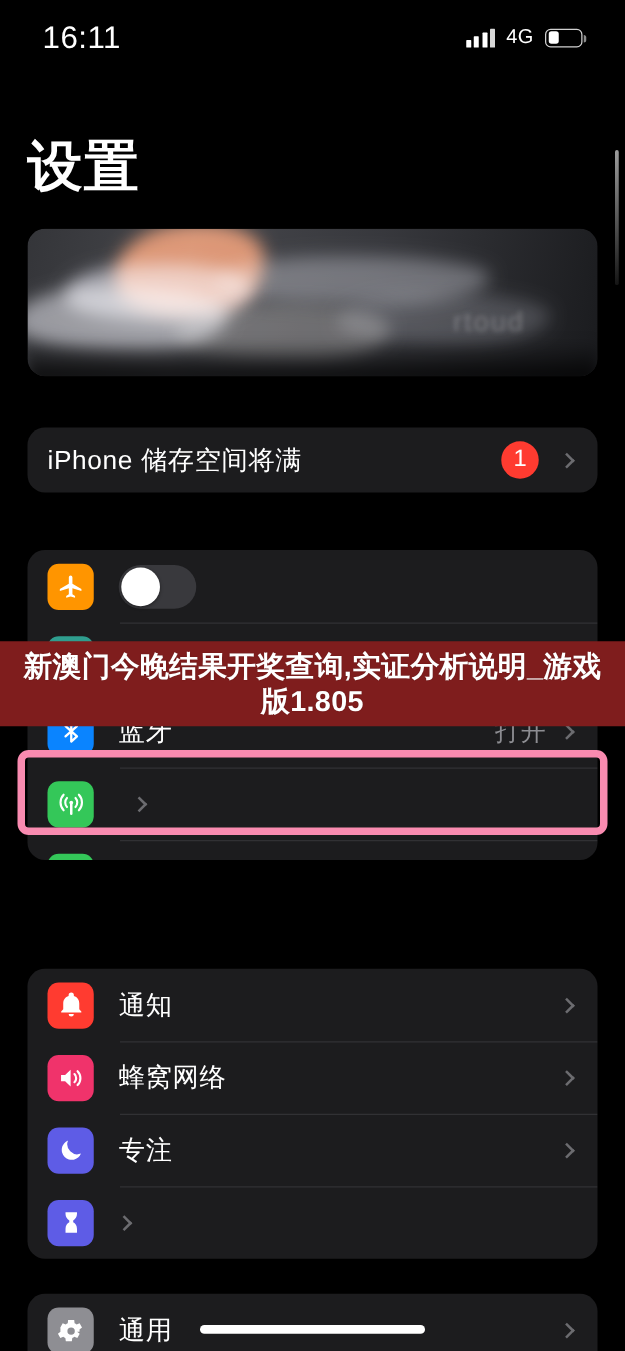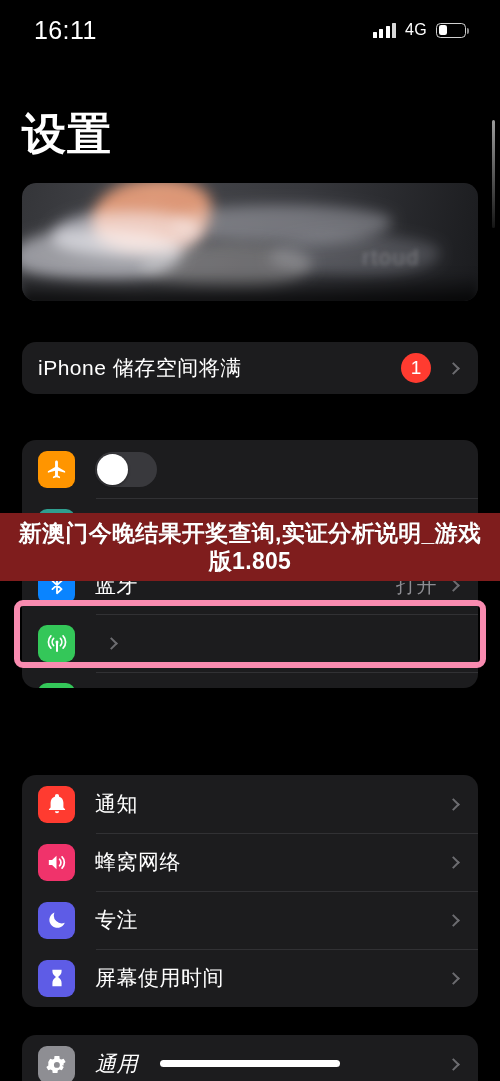--- a/index.html
+++ b/index.html
@@ -109,21 +109,21 @@
   .toggle .knob {
     position:absolute; top:2px; left:2px; width:31px; height:31px; border-radius:50%;
     background:#fff; box-shadow:0 1px 3px rgba(0,0,0,.45);
   }
 
   
   .card-storage  { top:342px; height:52px; }
   .card-storage .row { height:52px; }
   .card-conn     { top:440px; height:248px; }
   .card-alerts   { top:775px; height:232px; }
-  .card-general  { top:1035px; height:46px; border-radius:14px 14px 0 0;font-style:italic; }
+  .card-general  { top:1035px; height:46px; border-radius:14px 14px 0 0; }
 
   
   .highlight {
     position:absolute; left:14px; top:600px; width:472px; height:68px;
     border:6px solid #f98bb0; border-radius:9px; pointer-events:none; z-index:6;
   }
 
   
   .banner {
     position:absolute; left:0; top:513px; width:500px; height:68px;
@@ -285,21 +285,20 @@
       <div class="row-label">专注</div>
       <div class="chev"></div>
     </div>
 
     <div class="row">
       <div class="row-icon" style="background:#5e5ce6">
         <svg width="22" height="22" viewBox="0 0 24 24" fill="#fff">
             <path d="M7 3h10v1.6c0 2.5-1.4 4.6-3.3 5.6v1.6c1.9 1 3.3 3.1 3.3 5.6V21H7v-3.6c0-2.5 1.4-4.6 3.3-5.6v-1.6C8.4 9.2 7 7.1 7 4.6V3z"></path>
           </svg>
       </div>
-      <div class="row-label">屏幕使用时间</div>
       <div class="chev"></div>
     </div>
   </div>
 
   <div class="card card-general">
     <div class="row">
       <div class="row-icon" style="background:#8e8e93">
         <svg width="23" height="23" viewBox="0 0 24 24" fill="#fff">
             <path d="M19.4 13a7.7 7.7 0 0 0 0-2l2.1-1.6-2-3.5-2.5 1a7.6 7.6 0 0 0-1.7-1L15 3.2H9.9L9.6 5.9c-.6.3-1.2.6-1.7 1l-2.5-1-2 3.5L3.5 11a7.7 7.7 0 0 0 0 2l-2.1 1.6 2 3.5 2.5-1c.5.4 1.1.8 1.7 1l.4 2.7h5l.4-2.7c.6-.3 1.2-.6 1.7-1l2.5 1 2-3.5-2.2-1.6zM12.4 15.5a3.1 3.1 0 1 1 0-6.2 3.1 3.1 0 0 1 0 6.2z"></path>
           </svg>

